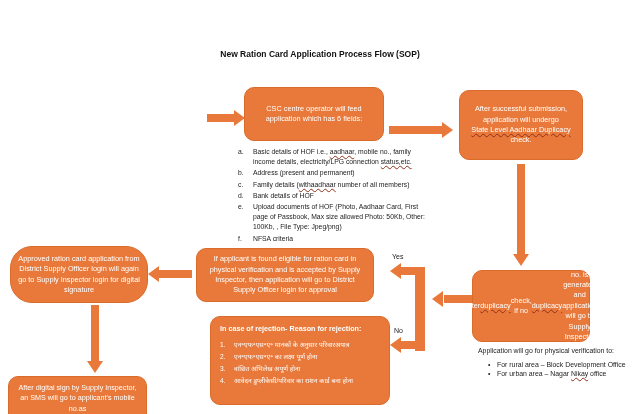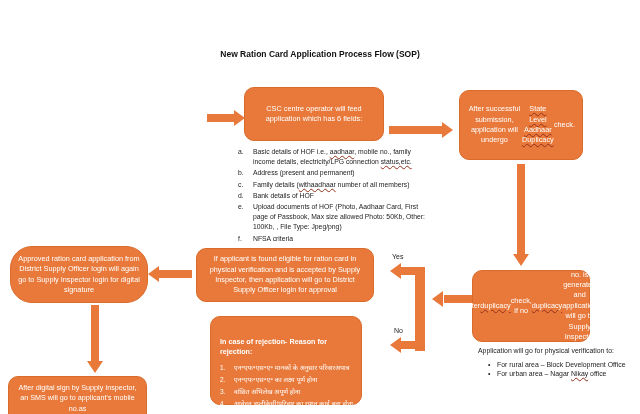--- a/index.html
+++ b/index.html
@@ -60,21 +60,21 @@
     <div class="head right" style="left:234px;top:66px;"></div>
   </div>
 
   <div class="node" style="left:244px;top:43px;width:140px;height:54px;">CSC centre operator will feed application which has 6 fields:</div>
 
   <div>
     <div class="shaft" style="left:389px;top:82px;width:53px;height:8px;"></div>
     <div class="head right" style="left:442px;top:78px;"></div>
   </div>
 
-  <div class="node" style="left:459px;top:46px;width:124px;height:70px;">
+  <div class="node" style="left:459px;top:46px;width:124px;height:70px;flex-direction:column;">
       <span>After successful submission, application will undergo </span>
       <span class="u-wavy">State Level Aadhaar Duplicacy</span>
       <span> check.</span>
     </div>
 
   <div class="abs fields">
     <div class="fl-item">
       <span class="fl-label">a.</span>
       <span class="fl-text"><span>Basic details of HOF i.e., </span><span class="u-wavy">aadhaar</span><span>, mobile no.,  family income details, electricity/LPG connection </span><span class="u-wavy">status,etc.</span></span>
     </div>
@@ -158,21 +158,21 @@
   </div>
 
   <div class="node block" style="left:8px;top:332px;width:139px;height:77px;padding:6px 7px;">
     <div class="sms-en">After digital sign by Supply Inspector, an SMS will go to applicant's mobile no.as</div>
     <div class="sms-hi">
       <div>आपका राशन कार्ड संख्या -............................</div>
       <div>जारी किया जा चुका है। कृपया कार्यालय से सम्पर्क करें।</div>
     </div>
   </div>
 
-  <div class="node block" style="left:210px;top:272px;width:152px;height:89px;padding:18px 7px;">
+  <div class="node block" style="left:210px;top:272px;width:180px;height:89px;padding:5px 7px;">
     <div class="rej-heading">In case of rejection- Reason for rejection:</div>
     <div class="rej-item">
       <span class="rej-num">1.</span>
       <span>एन॰एफ॰एस॰ए॰ मानकों के अनुसार परिवारअपात्र</span>
     </div>
     <div class="rej-item">
       <span class="rej-num">2.</span>
       <span>एन॰एफ॰एस॰ए॰ का लक्ष्य पूर्ण होना</span>
     </div>
     <div class="rej-item">

